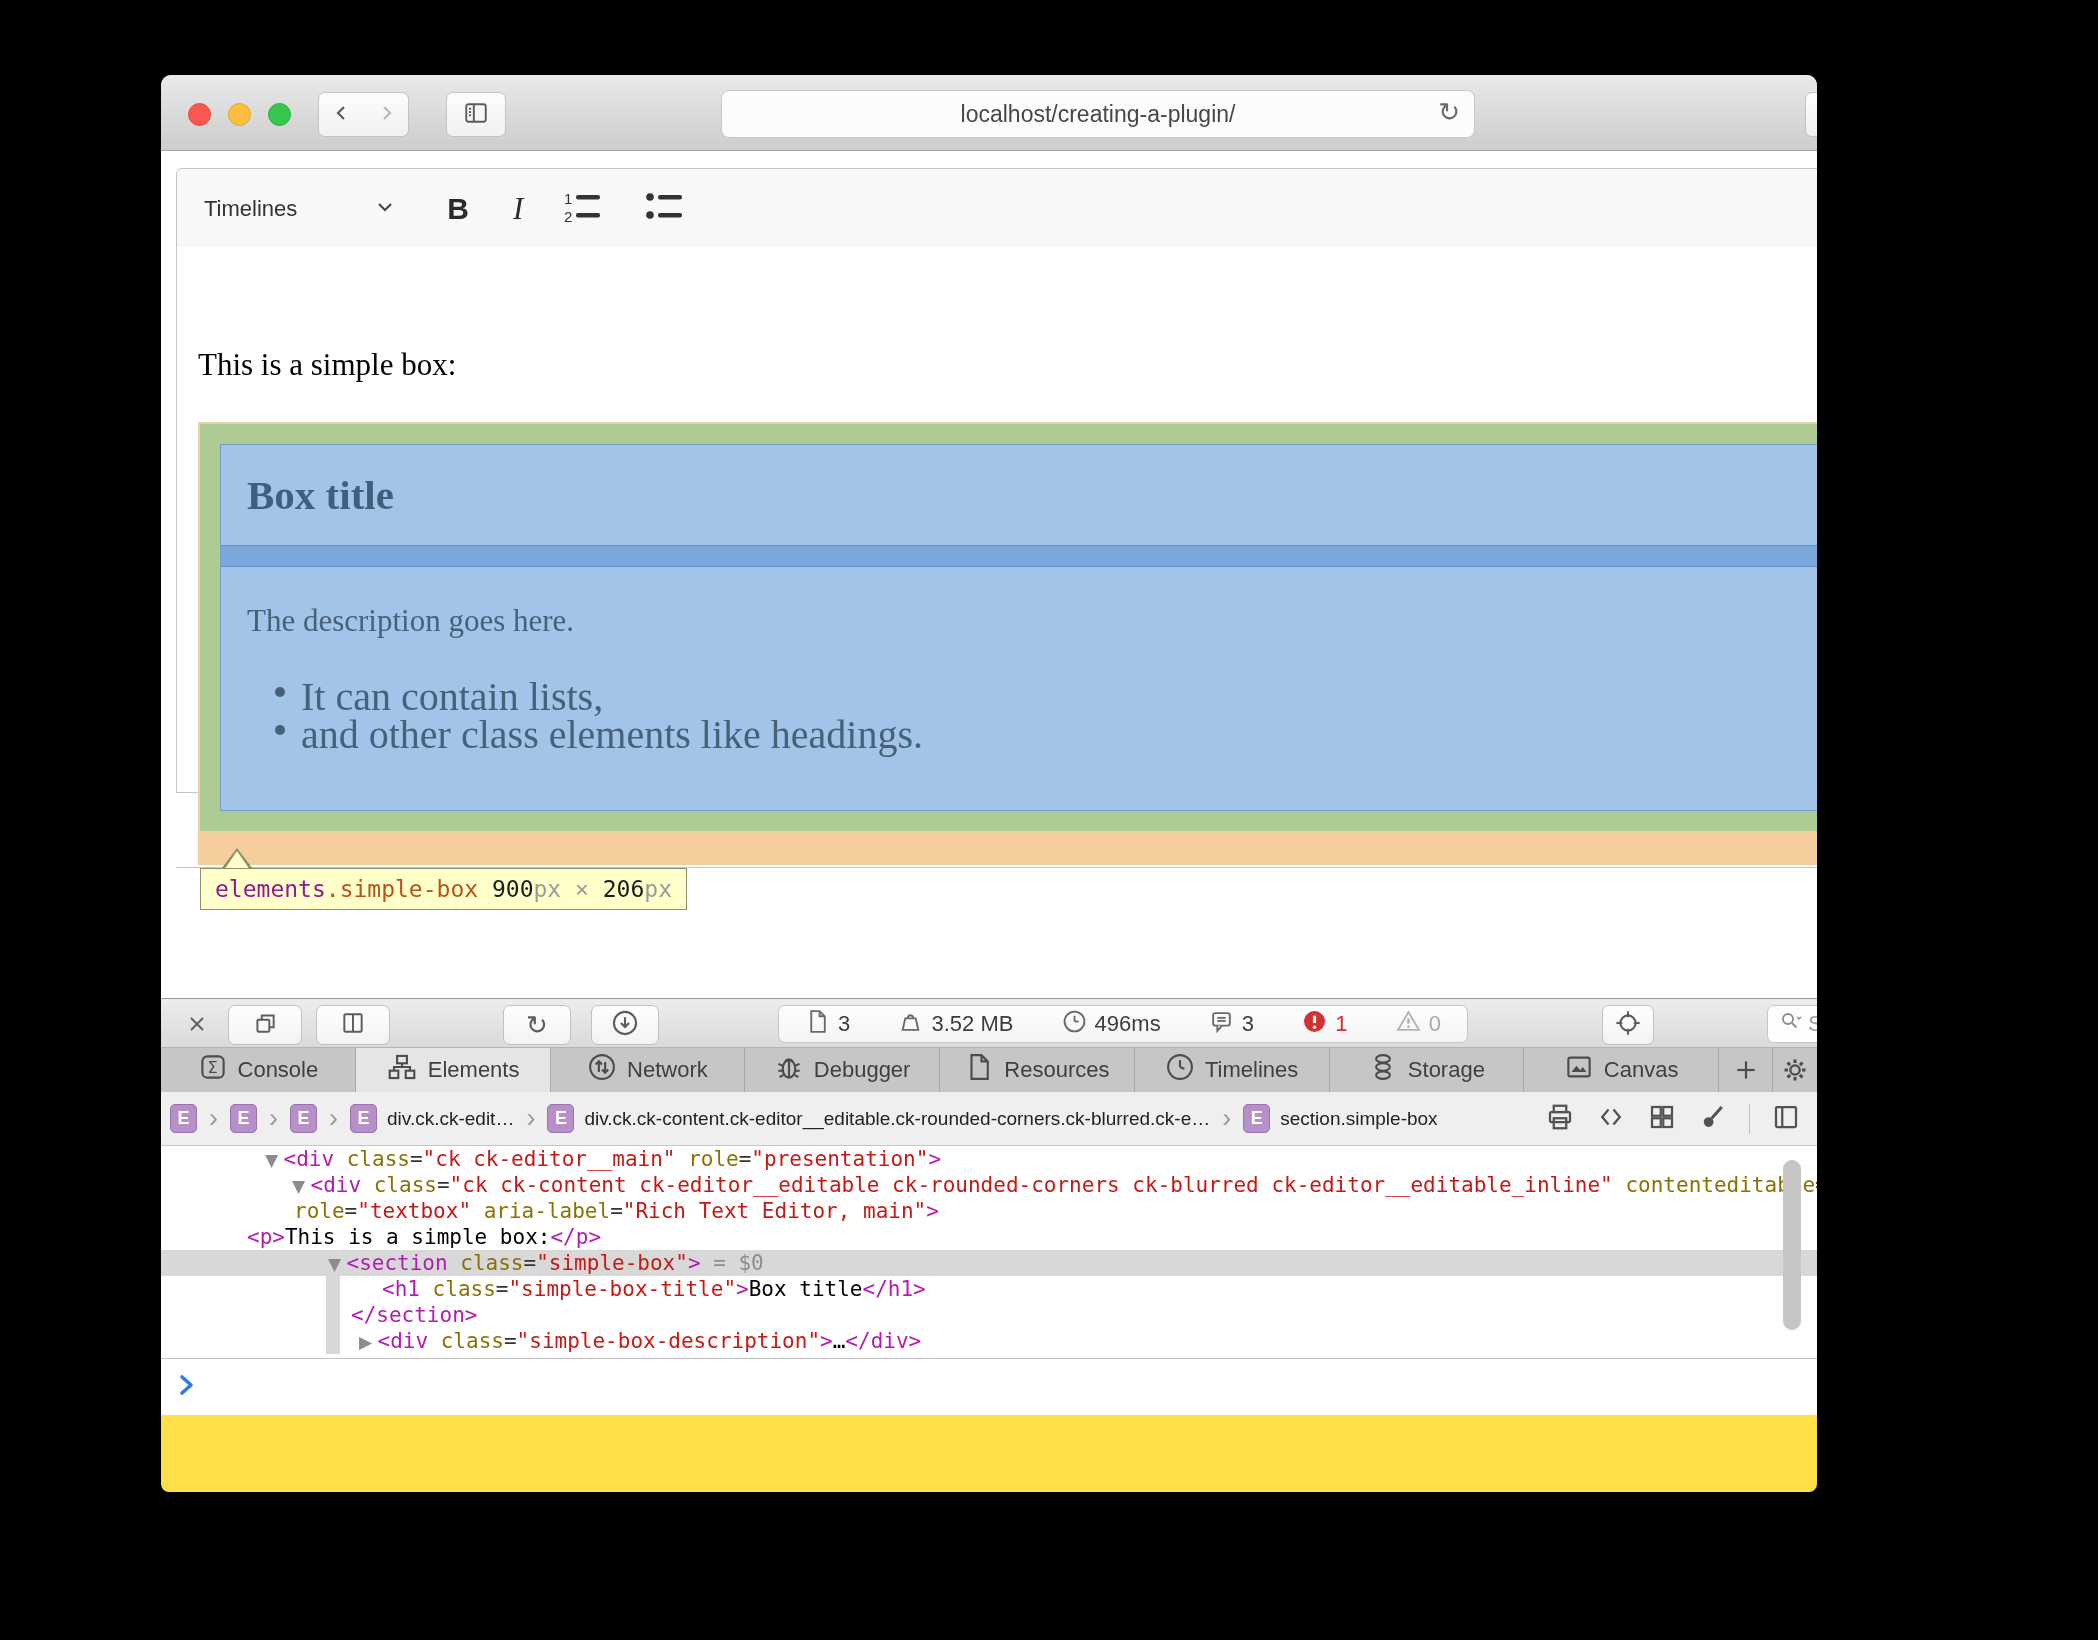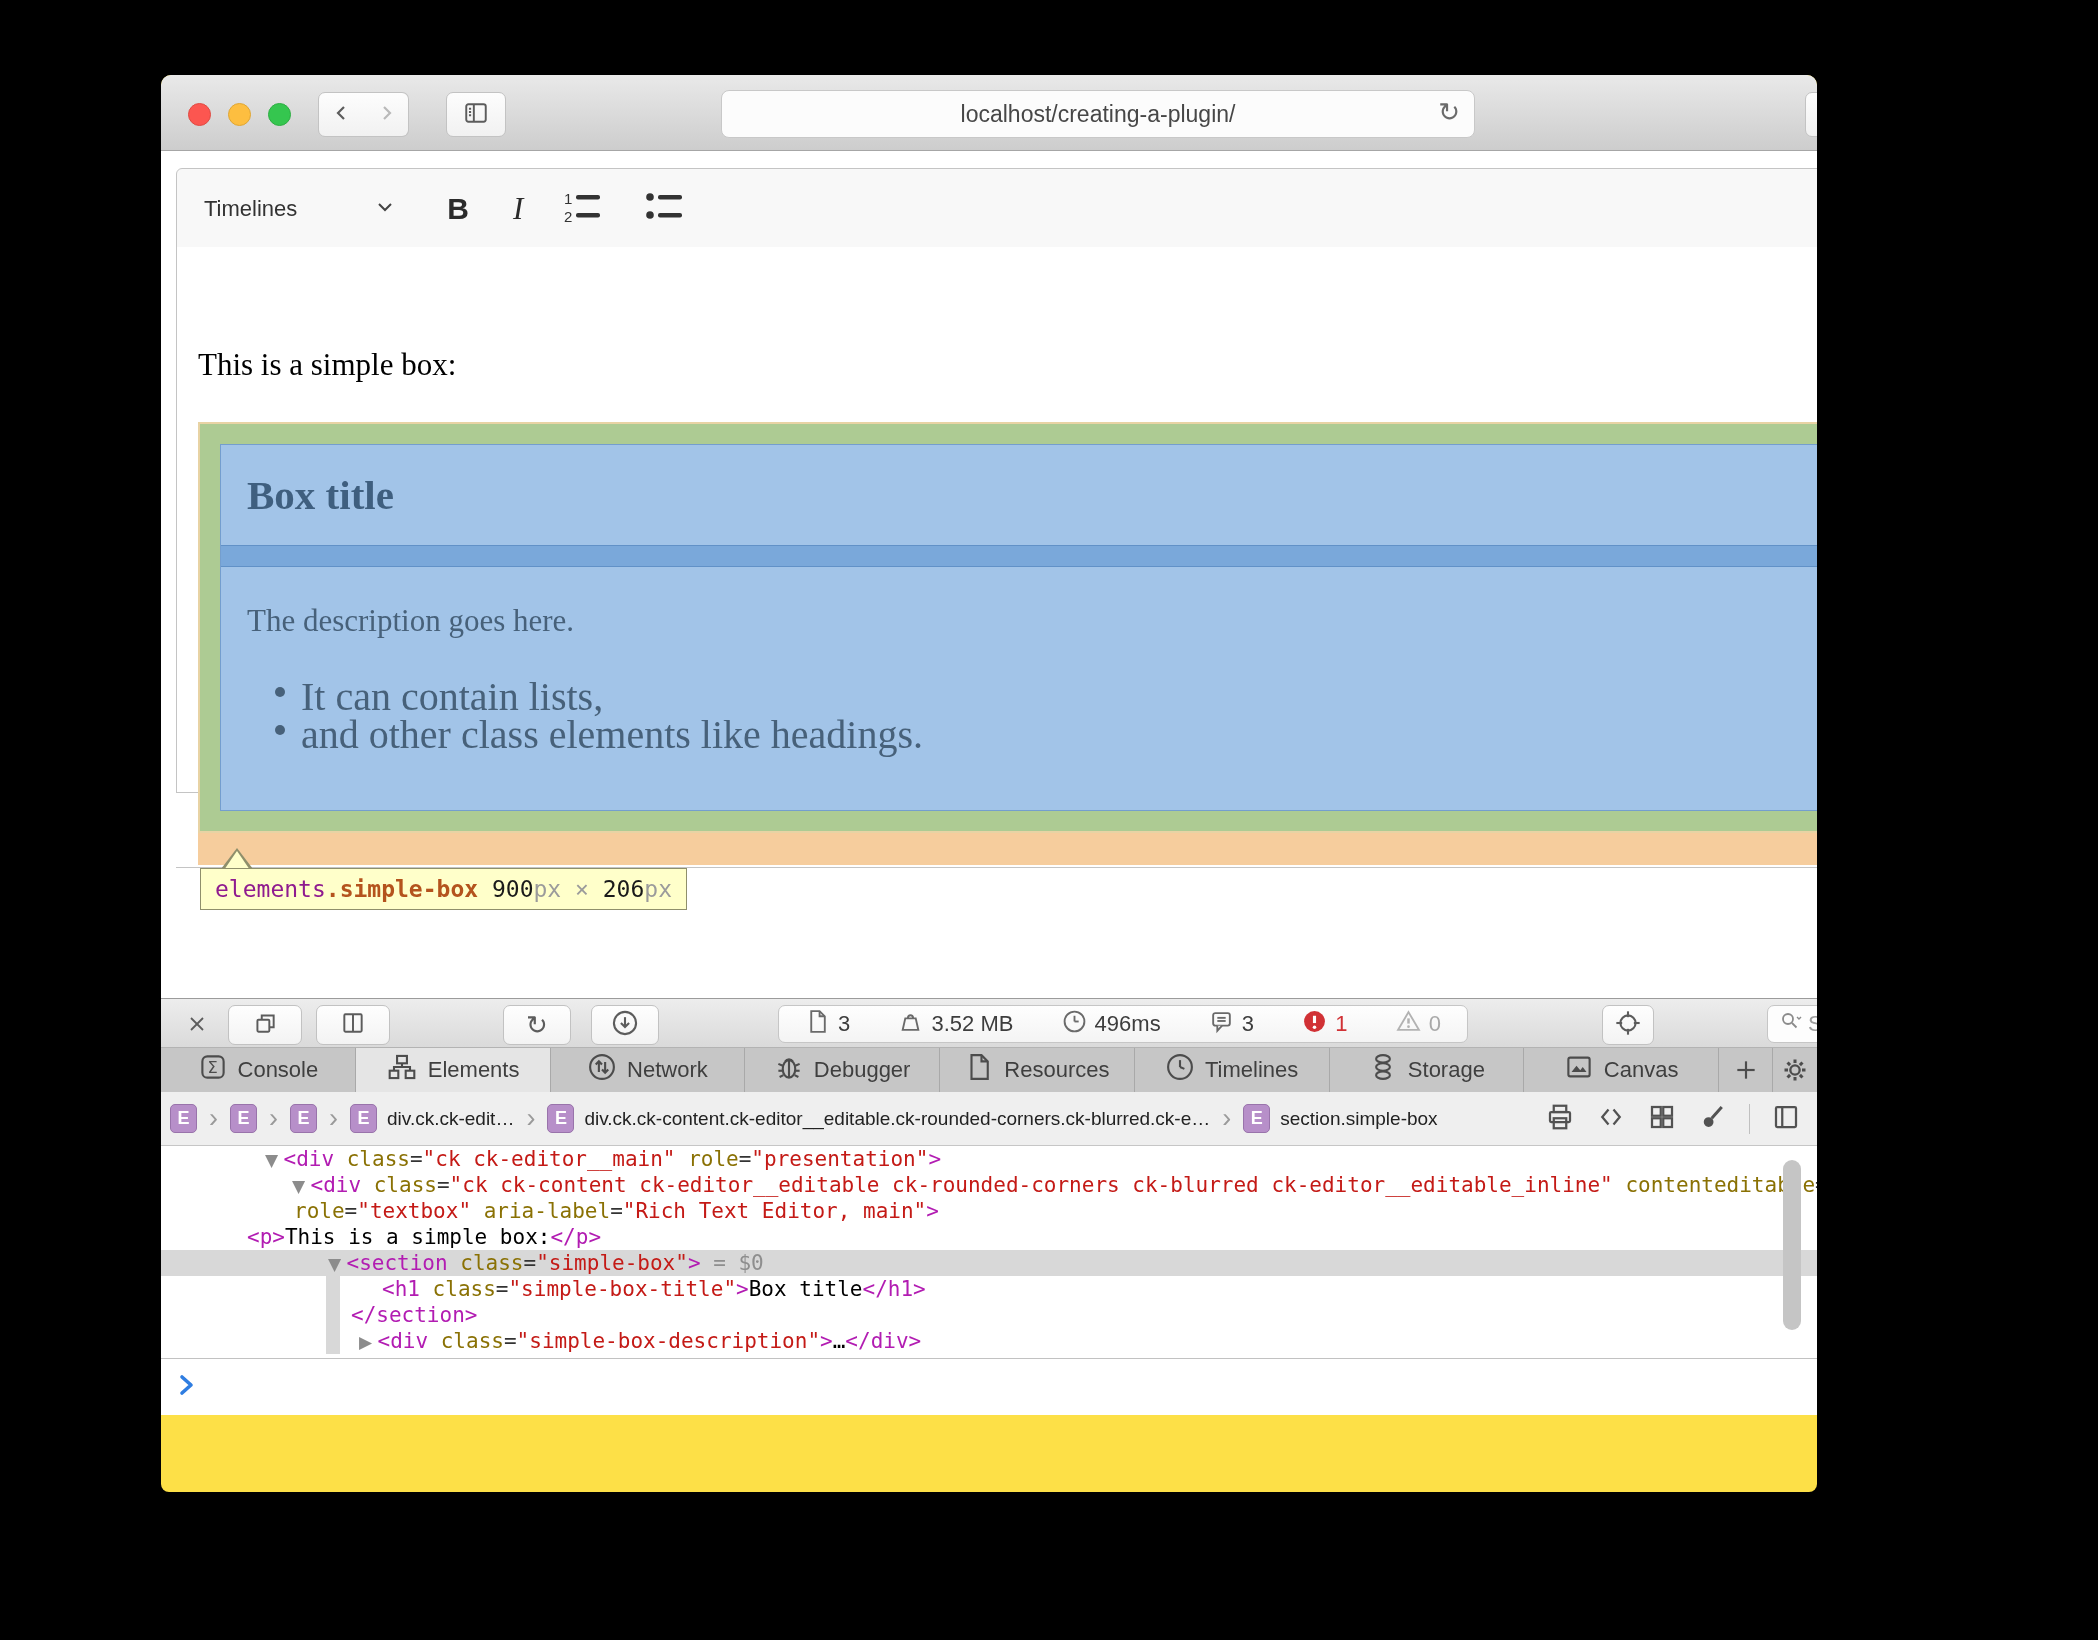--- a/index.html
+++ b/index.html
@@ -50,21 +50,21 @@
   #hl-margin{position:absolute;left:37px;top:682px;width:1800px;height:32px;background:#f6cd9d;}
   #editable-bottomline{position:absolute;left:15px;top:716px;width:1832px;height:1px;background:#c4c4c4;}
   
   #tooltip{position:absolute;left:39px;top:717px;height:40px;background:#ffffca;
     border:1px solid #8f8f6b;display:flex;align-items:center;padding:0 14px;
     font-family:"DejaVu Sans Mono",monospace;font-size:23px;white-space:pre;}
   #tip-arrow-o{position:absolute;left:60px;top:697px;width:0;height:0;
     border-left:16px solid transparent;border-right:16px solid transparent;border-bottom:21px solid #8f8f6b;}
   #tip-arrow-i{position:absolute;left:63px;top:700px;width:0;height:0;
     border-left:13px solid transparent;border-right:13px solid transparent;border-bottom:19px solid #ffffca;}
-  .tt-tag{color:#8f1b8f;} .tt-cls{color:#b4531d;font-weight:bold;} .tt-num{color:#1a1a1a;} .tt-unit{color:#9b9b9b;}
+  .tt-tag{color:#8f1b8f;} .tt-cls{color:#b4531d;} .tt-num{color:#1a1a1a;} .tt-unit{color:#9b9b9b;}
   
   #devtools{position:absolute;left:0;top:923px;width:100%;height:494px;}
   #dt-toolbar{position:absolute;left:0;top:0;width:100%;height:50px;
     background:linear-gradient(#ededed,#dadada);border-top:1px solid #9b9b9b;border-bottom:1px solid #b3b3b3;box-sizing:border-box;}
   .dt-btn{position:absolute;top:6px;height:38px;background:linear-gradient(#fefefe,#f3f3f3);
     border:1px solid #c2c2c2;border-radius:7px;display:flex;align-items:center;justify-content:center;}
   .dt-btn svg,#dt-close svg{stroke:#5c5c5c;fill:none;stroke-width:1.8;}
   #dt-close{position:absolute;left:24px;top:13px;}
   #dt-stats{position:absolute;left:617px;top:6px;width:690px;height:38px;background:linear-gradient(#fefefe,#f4f4f4);
     border:1px solid #c6c6c6;border-radius:7px;display:flex;align-items:center;justify-content:space-between;padding:0 26px;box-sizing:border-box;}

